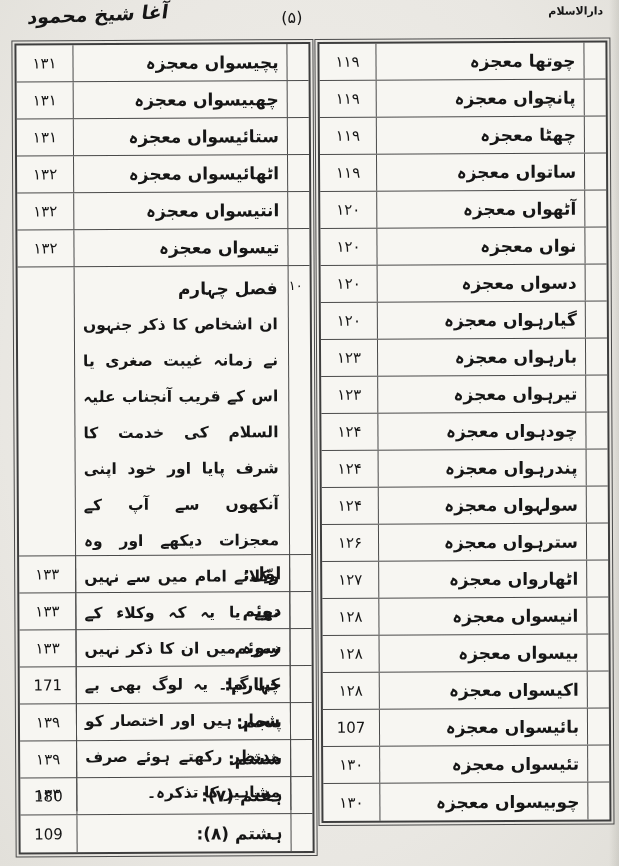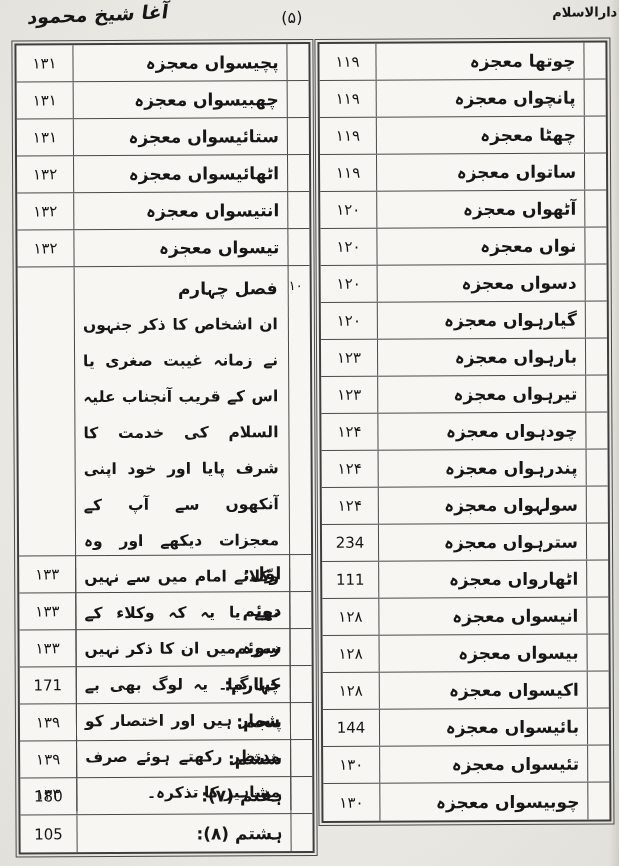--- a/index.html
+++ b/index.html
@@ -7,21 +7,21 @@
     position:relative;width:619px;height:866px;margin:0 auto;overflow:hidden;
     background:#eae8e3;
     background-image:radial-gradient(ellipse at 50% 45%, #f1efea 0%, #e9e7e2 70%, #e2e0da 100%);
     font-family:"DejaVu Sans", sans-serif;color:#161616;
   }
   .tilt{position:absolute;inset:0;transform:rotate(-0.3deg);transform-origin:50% 40%;}
   
   .hdr-left{position:absolute;top:2px;left:30px;font-size:19px;font-weight:bold;
     transform:skewX(-10deg) rotate(-2deg);direction:rtl;}
   .hdr-center{position:absolute;top:8px;left:283px;font-size:16px;letter-spacing:2px;}
-  .hdr-right{position:absolute;top:6px;right:0;font-size:13px;font-weight:bold;direction:rtl;}
+  .hdr-right{position:absolute;top:6px;right:14px;font-size:11px;font-weight:bold;direction:rtl;}
   
   .scan-table{
     position:absolute;background:#f7f6f2;
     border:2px solid #3e3e3e;outline:1.4px solid #4a4a4a;outline-offset:2px;
     box-sizing:border-box;
   }
   .tbl-left{left:16px;top:42px;width:296px;}
   .tbl-right{left:319px;top:42px;width:290px;}
   .row{display:grid;grid-template-columns:57px 1fr 21px;height:37px;
     border-bottom:1.6px solid #4a4a4a;box-sizing:border-box;}
@@ -153,21 +153,21 @@
             <div class="cell cell-num">۱۳۹</div>
             <div class="cell cell-text">ششم:</div>
             <div class="cell cell-side"></div>
           </div>
           <div class="row">
             <div class="cell cell-num">180</div>
             <div class="cell cell-text">ہفتم (۷):</div>
             <div class="cell cell-side"></div>
           </div>
           <div class="row">
-            <div class="cell cell-num">105</div>
+            <div class="cell cell-num">109</div>
             <div class="cell cell-text">ہشتم (۸):</div>
             <div class="cell cell-side"></div>
           </div>
         </div>
     </div>
 
     <div class="scan-table tbl-right">
       <div class="rows-block">
           <div class="row">
             <div class="cell cell-num">۱۱۹</div>
@@ -228,46 +228,46 @@
             <div class="cell cell-num">۱۲۴</div>
             <div class="cell cell-text">پندرہواں معجزہ</div>
             <div class="cell cell-side"></div>
           </div>
           <div class="row">
             <div class="cell cell-num">۱۲۴</div>
             <div class="cell cell-text">سولہواں معجزہ</div>
             <div class="cell cell-side"></div>
           </div>
           <div class="row">
-            <div class="cell cell-num">234</div>
+            <div class="cell cell-num">۱۲۶</div>
             <div class="cell cell-text">سترہواں معجزہ</div>
             <div class="cell cell-side"></div>
           </div>
           <div class="row">
-            <div class="cell cell-num">111</div>
+            <div class="cell cell-num">۱۲۷</div>
             <div class="cell cell-text">اٹھارواں معجزہ</div>
             <div class="cell cell-side"></div>
           </div>
           <div class="row">
             <div class="cell cell-num">۱۲۸</div>
             <div class="cell cell-text">انیسواں معجزہ</div>
             <div class="cell cell-side"></div>
           </div>
           <div class="row">
             <div class="cell cell-num">۱۲۸</div>
             <div class="cell cell-text">بیسواں معجزہ</div>
             <div class="cell cell-side"></div>
           </div>
           <div class="row">
             <div class="cell cell-num">۱۲۸</div>
             <div class="cell cell-text">اکیسواں معجزہ</div>
             <div class="cell cell-side"></div>
           </div>
           <div class="row">
-            <div class="cell cell-num">144</div>
+            <div class="cell cell-num">107</div>
             <div class="cell cell-text">بائیسواں معجزہ</div>
             <div class="cell cell-side"></div>
           </div>
           <div class="row">
             <div class="cell cell-num">۱۳۰</div>
             <div class="cell cell-text">تئیسواں معجزہ</div>
             <div class="cell cell-side"></div>
           </div>
           <div class="row">
             <div class="cell cell-num">۱۳۰</div>

